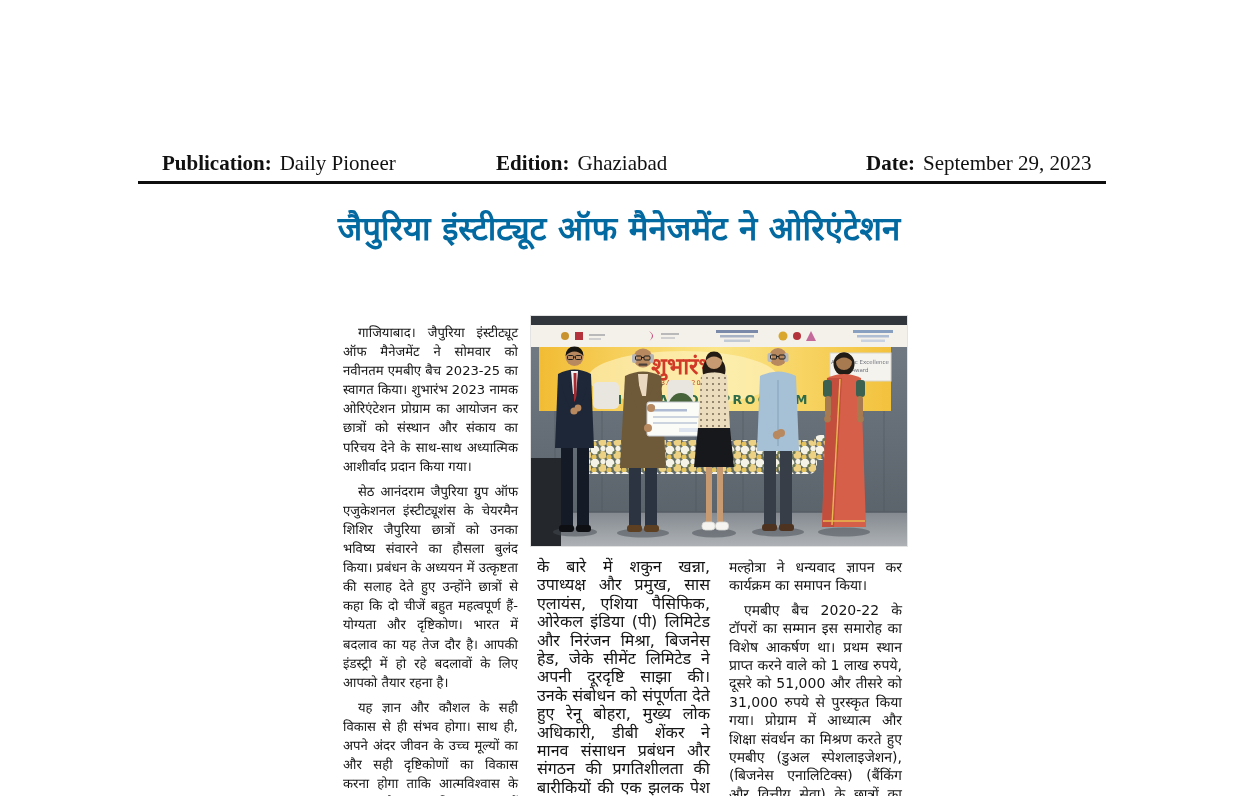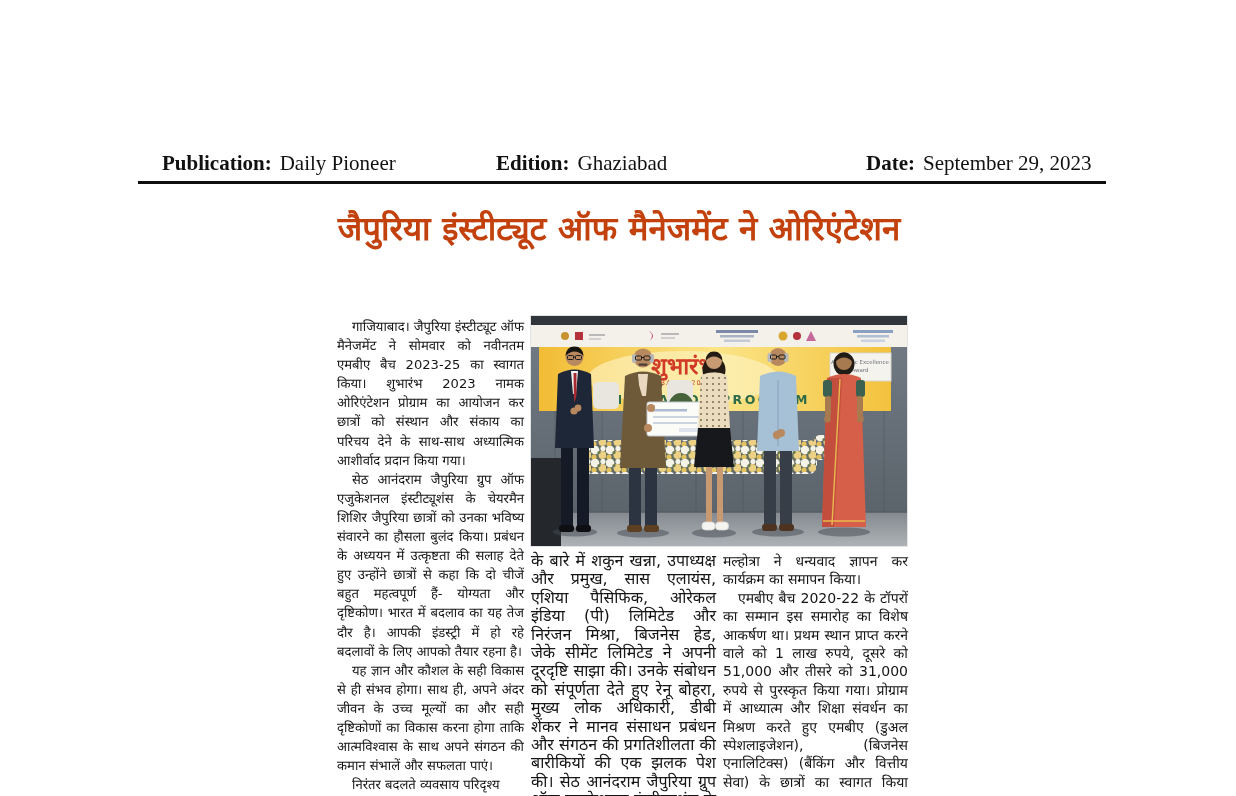--- a/index.html
+++ b/index.html
@@ -22,30 +22,30 @@
   .meta .seg.ed{left:356px;}
   .meta .seg.date{left:726px;}
   .meta .label{font-weight:bold;}
   .meta .value{margin-left:8px;}
   .rule{position:absolute;top:181px;left:138px;width:968px;height:3px;background:#0e0e0e;}
 
   
   .headline{
     position:absolute;top:208px;left:330px;width:578px;margin:0;
     text-align:center;font-family:"DejaVu Sans",sans-serif;
-    font-size:33px;line-height:1.25;font-weight:700;color:#c2410c;
+    font-size:33px;line-height:1.25;font-weight:700;color:#0369a1;
   }
   .headline span{display:block;}
 
   
   .col{position:absolute;font-family:"DejaVu Sans",sans-serif;color:#151515;text-align:justify;}
   .col-left{top:317px;left:337px;width:187px;font-size:13.1px;line-height:19.1px;}
   .col-mid{top:552px;left:531px;width:185px;font-size:16px;line-height:18.4px;}
   .col-right{top:552px;left:723px;width:185px;font-size:14px;line-height:18.4px;}
-  .para{margin:0;}
+  .para{margin:6px;}
   .para.indent{text-indent:15px;}
 
   
   .photo{position:absolute;top:316px;left:531px;width:376px;height:230px;margin:0;box-shadow:0 0 0 1px #e3e3e3;}
   .photo svg{display:block;}
 </style>
 </head>
 <body>
 
 <div class="page">

